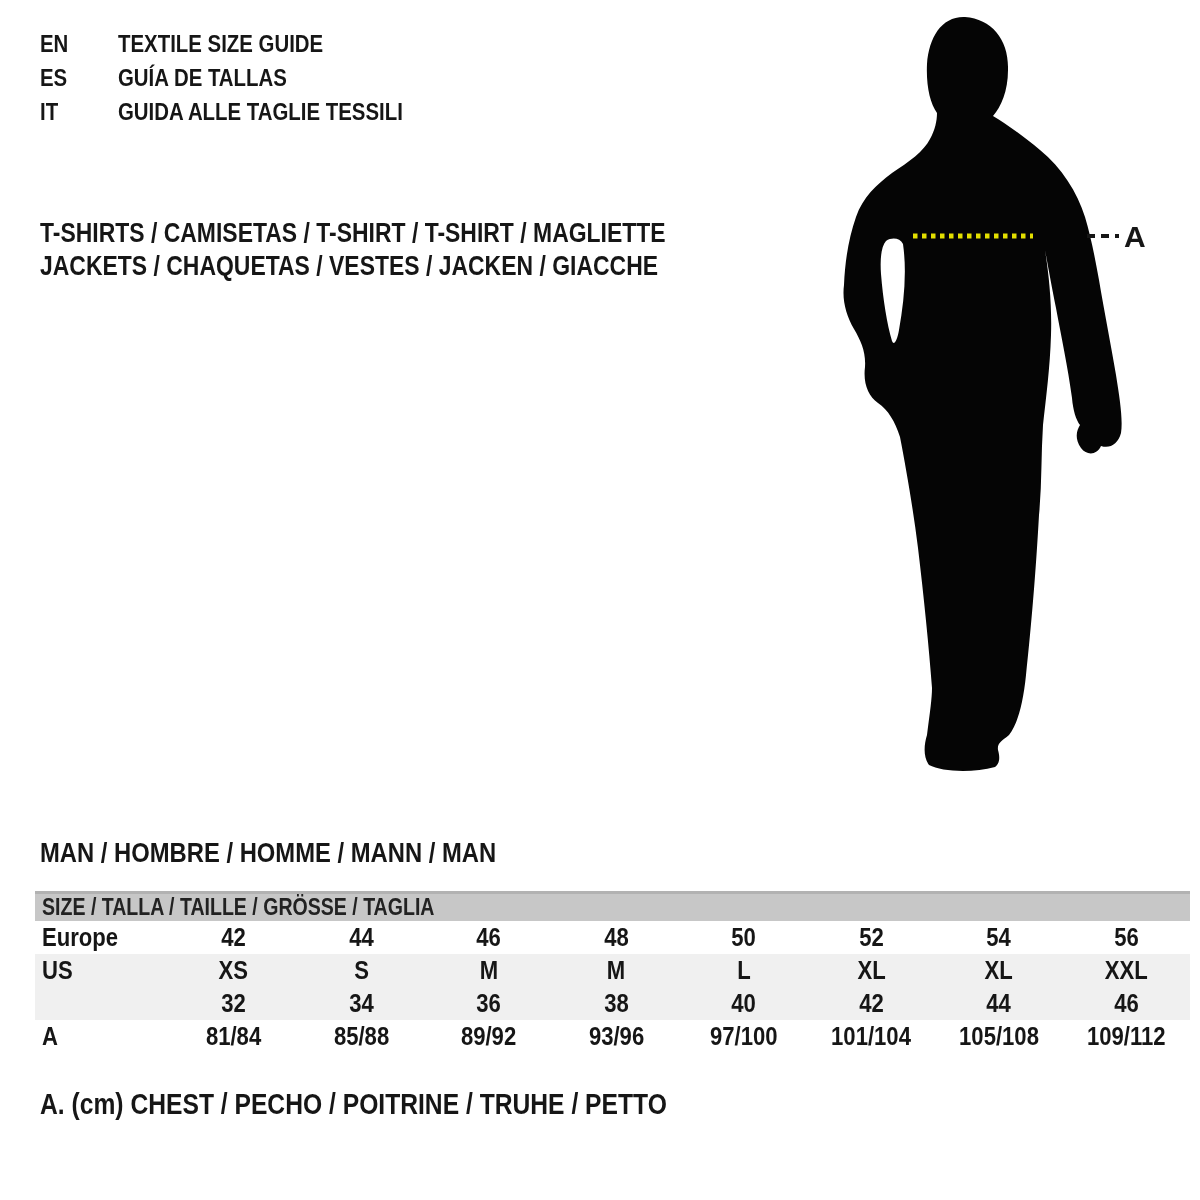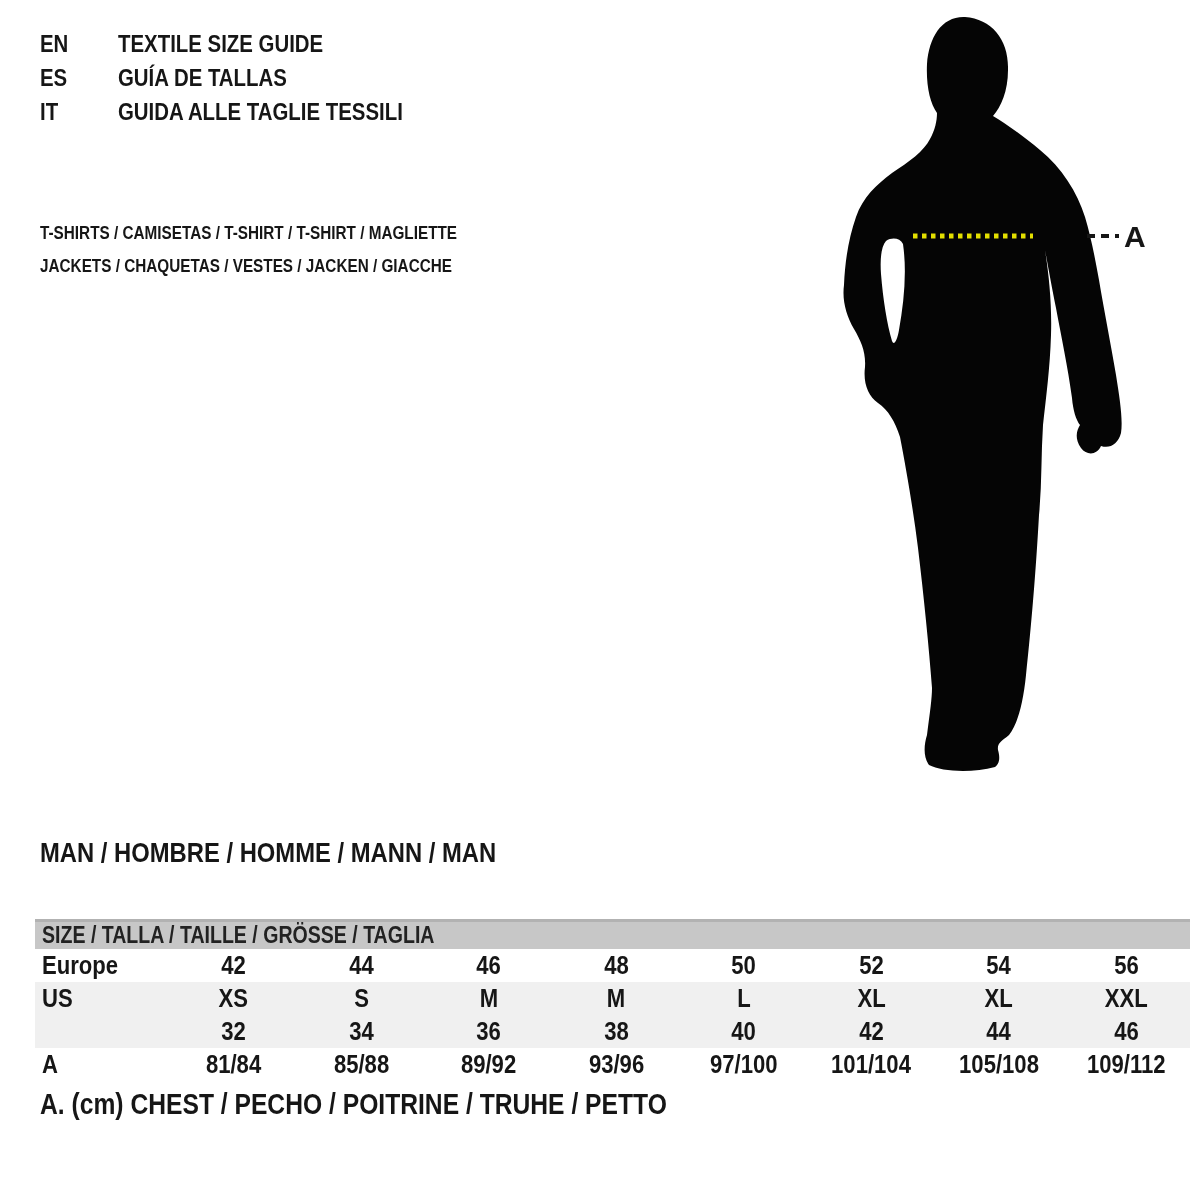--- a/index.html
+++ b/index.html
@@ -15,34 +15,34 @@
   
   .cx{display:inline-block;transform:scaleX(0.85);transform-origin:0 50%;white-space:nowrap;}
   .cxc{display:inline-block;transform:scaleX(0.85);transform-origin:50% 50%;white-space:nowrap;}
 
   
   .langs{position:absolute;left:40px;top:27px;font-size:24px;}
   .lang-row{display:flex;height:34px;align-items:center;}
   .lang-code{width:78px;flex:0 0 78px;}
 
   
-  .products{position:absolute;left:40px;top:217px;font-size:18px;}
+  .products{position:absolute;left:40px;top:217px;font-size:27px;}
   .product-line{height:33px;display:flex;align-items:center;}
 
   
   .figure-svg{position:absolute;left:820px;top:5px;width:330px;height:780px;}
 
   
   .section-title{position:absolute;left:40px;top:840px;font-size:24px;height:26px;display:flex;align-items:center;}
 
   
   .size-table{position:absolute;left:35px;top:891px;width:1155px;}
   .st-header{
     height:27px;background:#c7c7c7;border-top:3px solid #b2b2b2;
-    display:flex;align-items:center;padding-left:7px;font-size:23px;color:#222;margin-top:28px;
+    display:flex;align-items:center;padding-left:7px;font-size:23px;color:#222;
   }
   .st-row{display:flex;height:33px;align-items:center;font-size:26px;}
   .st-row.shaded{background:#f0f0f0;}
   .st-label{width:128px;flex:0 0 128px;padding-left:7px;}
   .st-cell{flex:1;text-align:center;}
 
   
   .footnote{position:absolute;left:40px;top:1091px;font-size:29px;height:26px;display:flex;align-items:center;}
 </style>
 </head>

